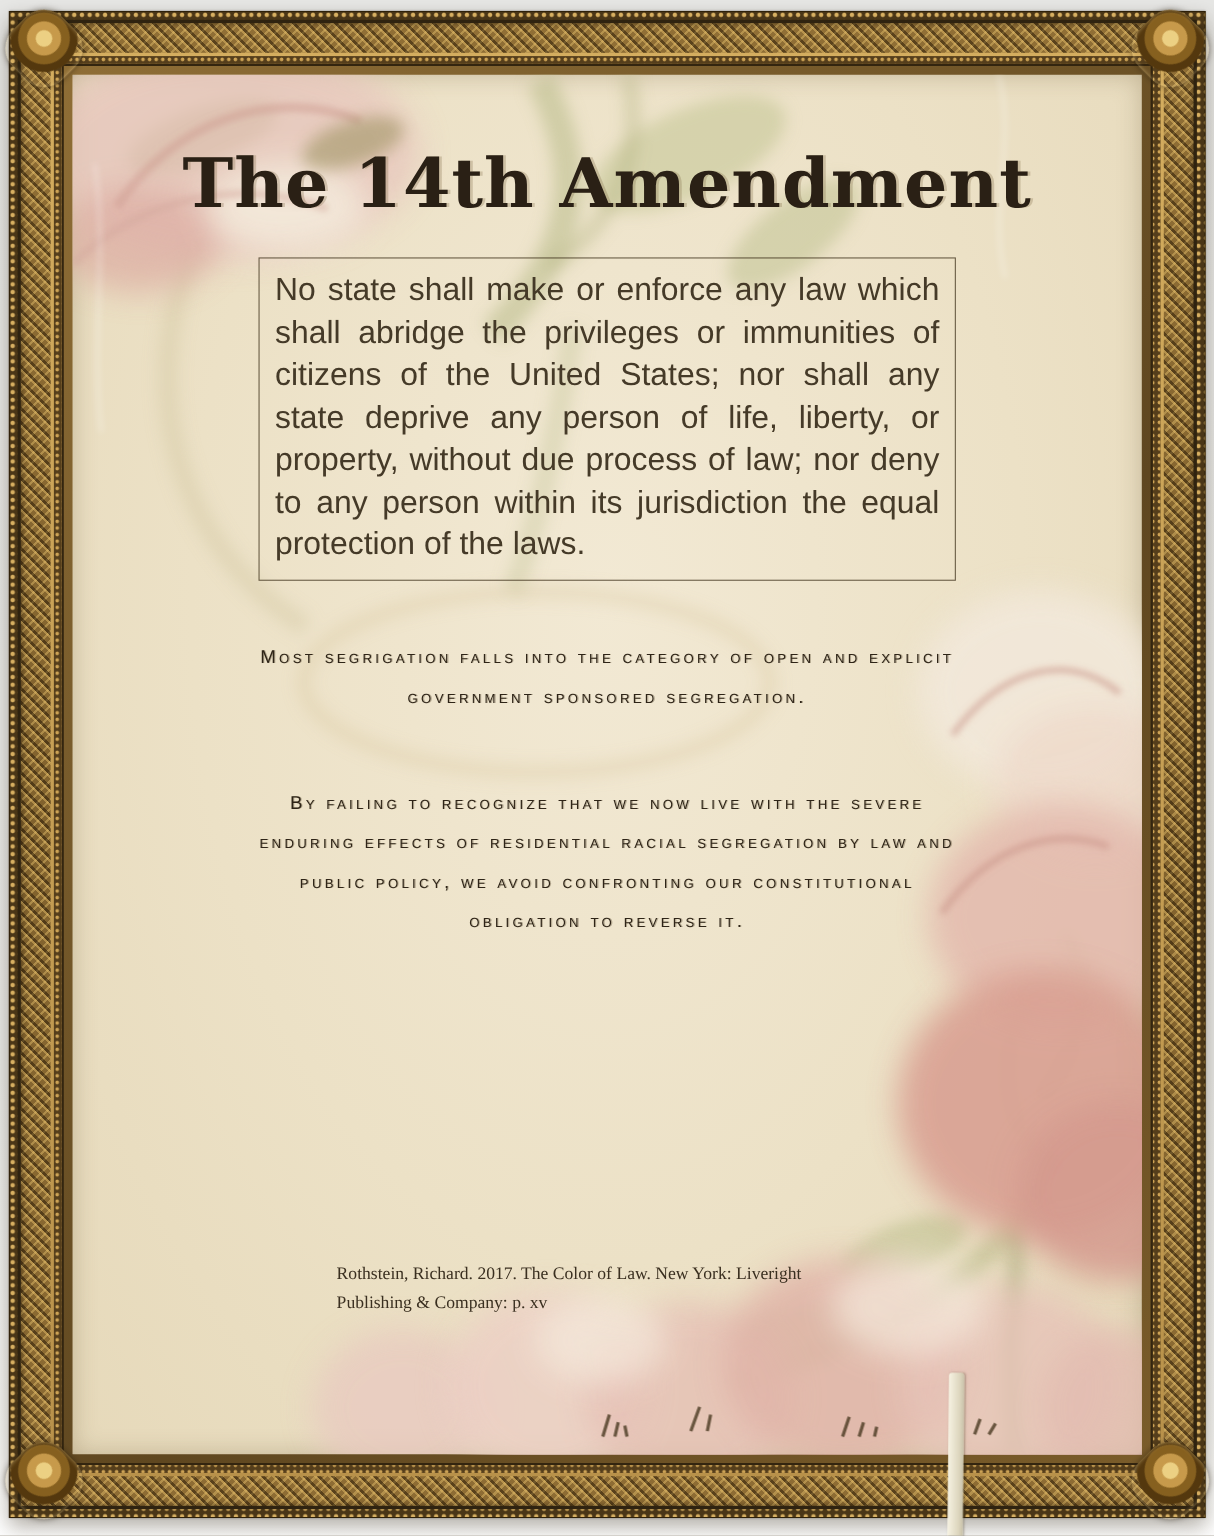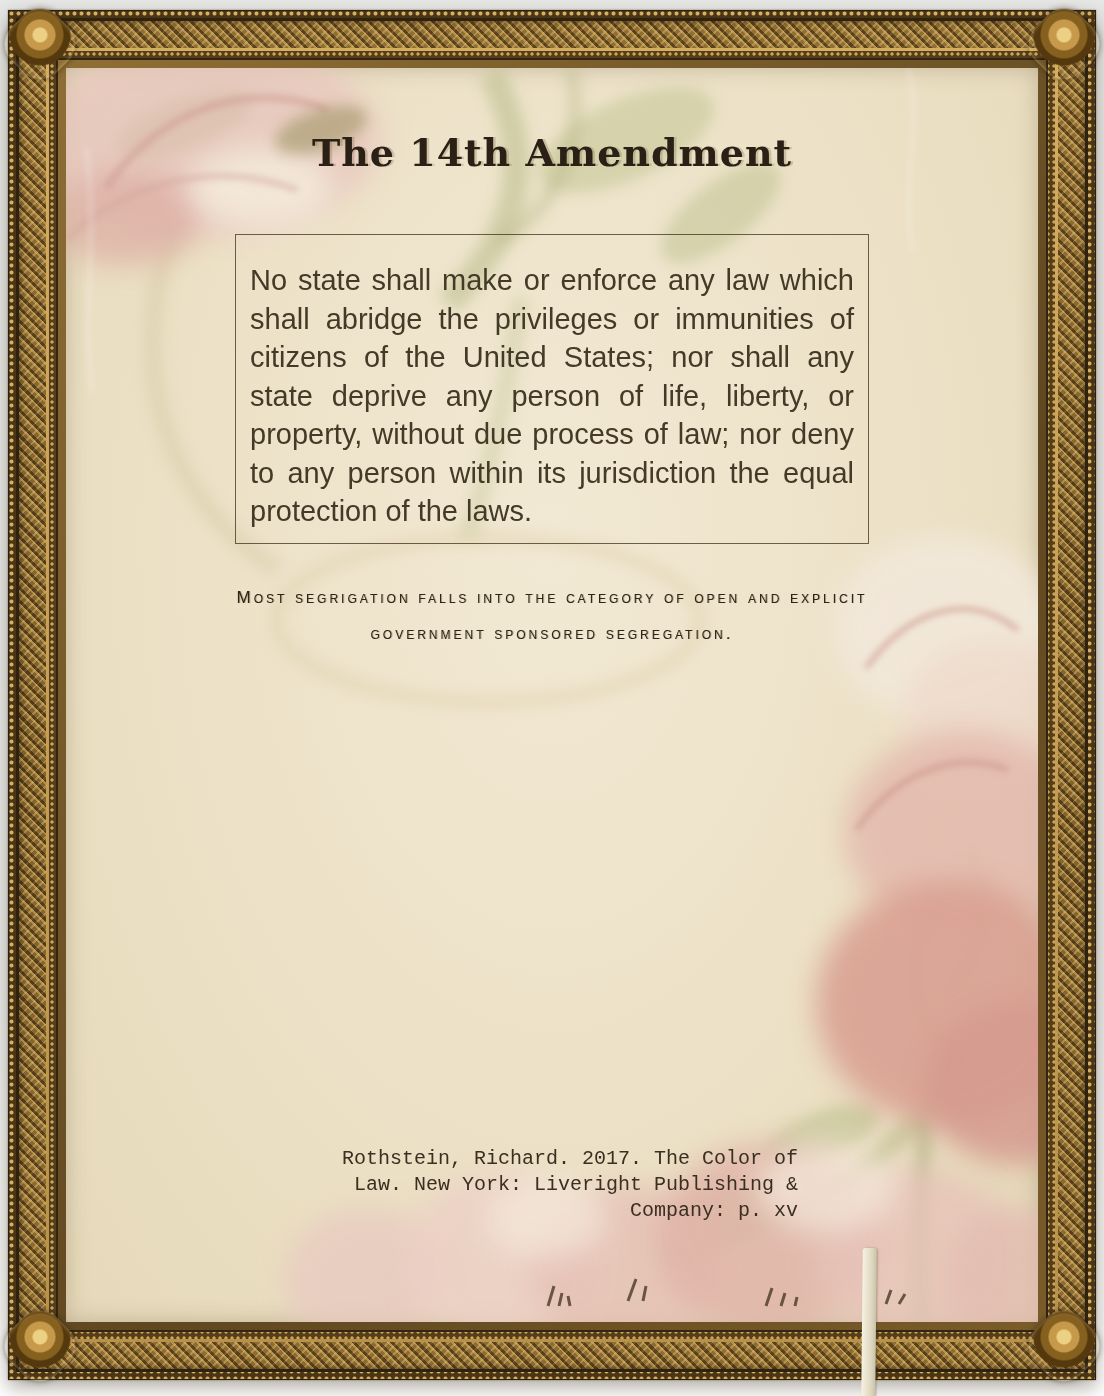--- a/index.html
+++ b/index.html
@@ -37,40 +37,40 @@
   
   .paper{
     position:absolute;inset:58px;overflow:hidden;
     background:radial-gradient(ellipse at 50% 38%,#f2e9d4 0%,#ece1c6 55%,#e6d9ba 100%);
     box-shadow:inset 0 0 22px rgba(95,75,40,.28);
   }
   .decor{position:absolute;inset:0;width:100%;height:100%;}
   .content{position:absolute;inset:0;z-index:2;color:#342a1b;}
   .title{
     position:absolute;top:62px;left:0;right:0;text-align:center;
-    font-family:"DejaVu Serif",serif;font-weight:700;font-size:38px;letter-spacing:1px;
+    font-family:"DejaVu Serif",serif;font-weight:700;font-size:62px;letter-spacing:1px;
     color:#2a2015;text-shadow:2.5px 0 0 rgba(125,105,70,.28);
   }
   .quote-box{
     position:absolute;top:166px;left:0;right:0;margin:0 auto;width:604px;
-    border:1.5px solid rgba(62,48,26,.75);padding:26px 14px 12px 14px;
+    border:1.5px solid rgba(62,48,26,.75);padding:10px 14px 12px 14px;
     font-family:"Liberation Sans",sans-serif;font-size:29px;line-height:38.5px;
     text-align:justify;color:#453a28;
   }
   .smallcaps{
     position:absolute;left:0;right:0;margin:0 auto;max-width:650px;
     font-family:"Liberation Sans",sans-serif;font-variant:small-caps;
     font-size:17px;line-height:36px;letter-spacing:3px;text-align:center;
     color:#2e2417;text-shadow:1px 0 0 rgba(80,65,40,.35);
   }
   .p1{top:512px;} .p2{top:644px;} .p3{top:856px;}
   .citation{
     position:absolute;top:1078px;left:0;right:0;margin:0 auto;max-width:492px;
-    font-family:Liberation Mono, monospace;font-size:20px;line-height:26px;
-    text-align:right;color:#3a2f20;
+    font-family:Liberation Serif, serif;font-size:16px;line-height:26px;
+    text-align:left;color:#3a2f20;
   }
   
   .tag-strip{
     position:absolute;left:862px;top:1248px;width:14px;height:148px;z-index:60;
     background:linear-gradient(90deg,#f6f2e2,#ddd6be 70%,#c9c2aa);
     border-radius:3px 3px 0 0;box-shadow:1px 0 2px rgba(60,45,20,.35);
     transform:rotate(.6deg);
   }
 </style>
 </head>
@@ -166,20 +166,21 @@
         <g stroke="#ffffff" fill="none" filter="url(#b3)">
           <path d="M 842 0 C 858 62, 832 122, 848 185" stroke-width="3.5" opacity=".3"></path>
           <path d="M 20 80 C 32 162, 16 242, 26 325" stroke-width="3.5" opacity=".3"></path>
         </g>
       </svg>
 
       <div class="content">
         <div class="title">The 14th Amendment</div>
         <div class="quote-box">No state shall make or enforce any law which shall abridge the privileges or immunities of citizens of the United States; nor shall any state deprive any person of life, liberty, or property, without due process of law; nor deny to any person within its jurisdiction the equal protection of the laws.</div>
         <div class="smallcaps p1">Most segrigation falls into the category of open and explicit government sponsored segregation.</div>
+        <div class="smallcaps p2">By failing to recognize that we now live with the severe enduring effects of residential racial segregation by law and public policy, we avoid confronting our constitutional obligation to reverse it.</div>
         <div class="citation">Rothstein, Richard. 2017. The Color of Law. New York: Liveright Publishing &amp; Company: p. xv</div>
       </div>
 
     </div>
   </div>
 
   <div class="tag-strip"></div>
 
 </div>
 

